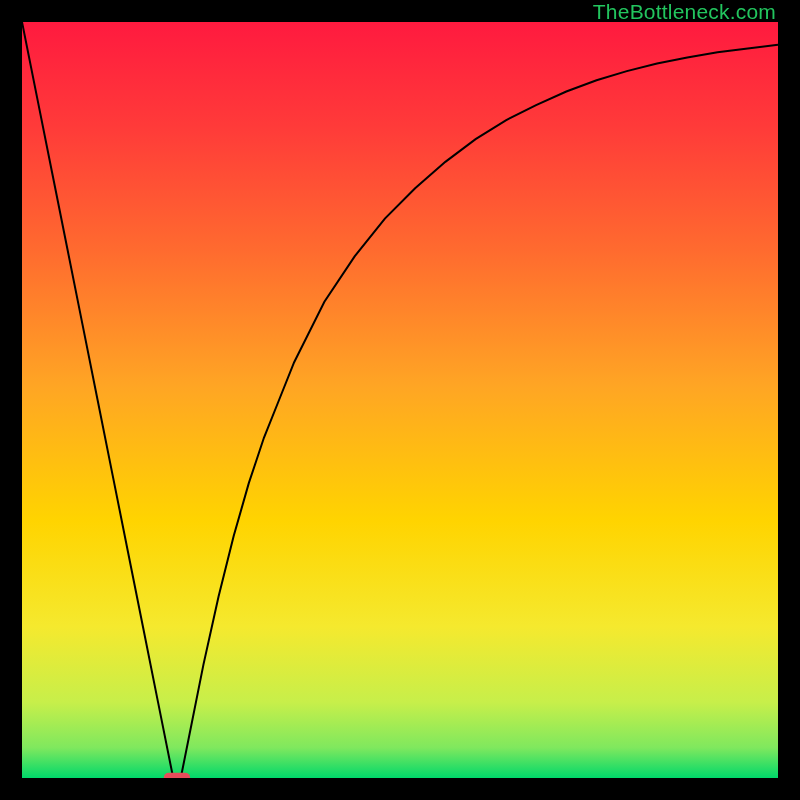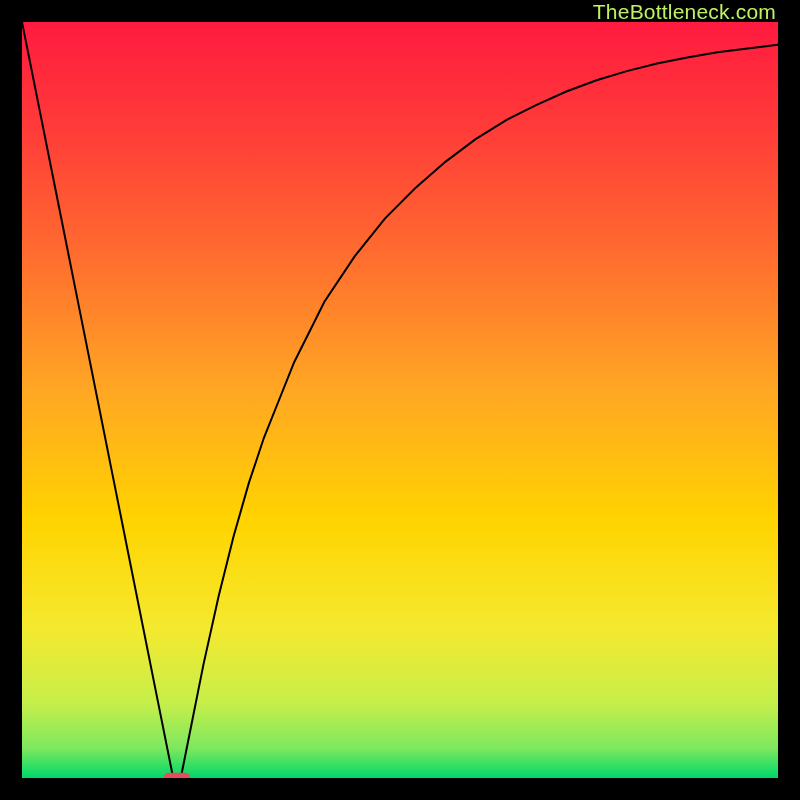--- a/index.html
+++ b/index.html
@@ -24,21 +24,21 @@
     left: 0;
     top: 0;
     width: 756px;
     height: 756px;
     display: block;
   }
   .watermark {
     position: absolute;
     top: 0px;
     right: 24px;
-    color: #bef264;
+    color: #22c55e;
     font-size: 21px;
     font-weight: 500;
     letter-spacing: 0.2px;
     user-select: none;
   }
 </style>
 </head>
 <body>
 
 <div class="frame">

